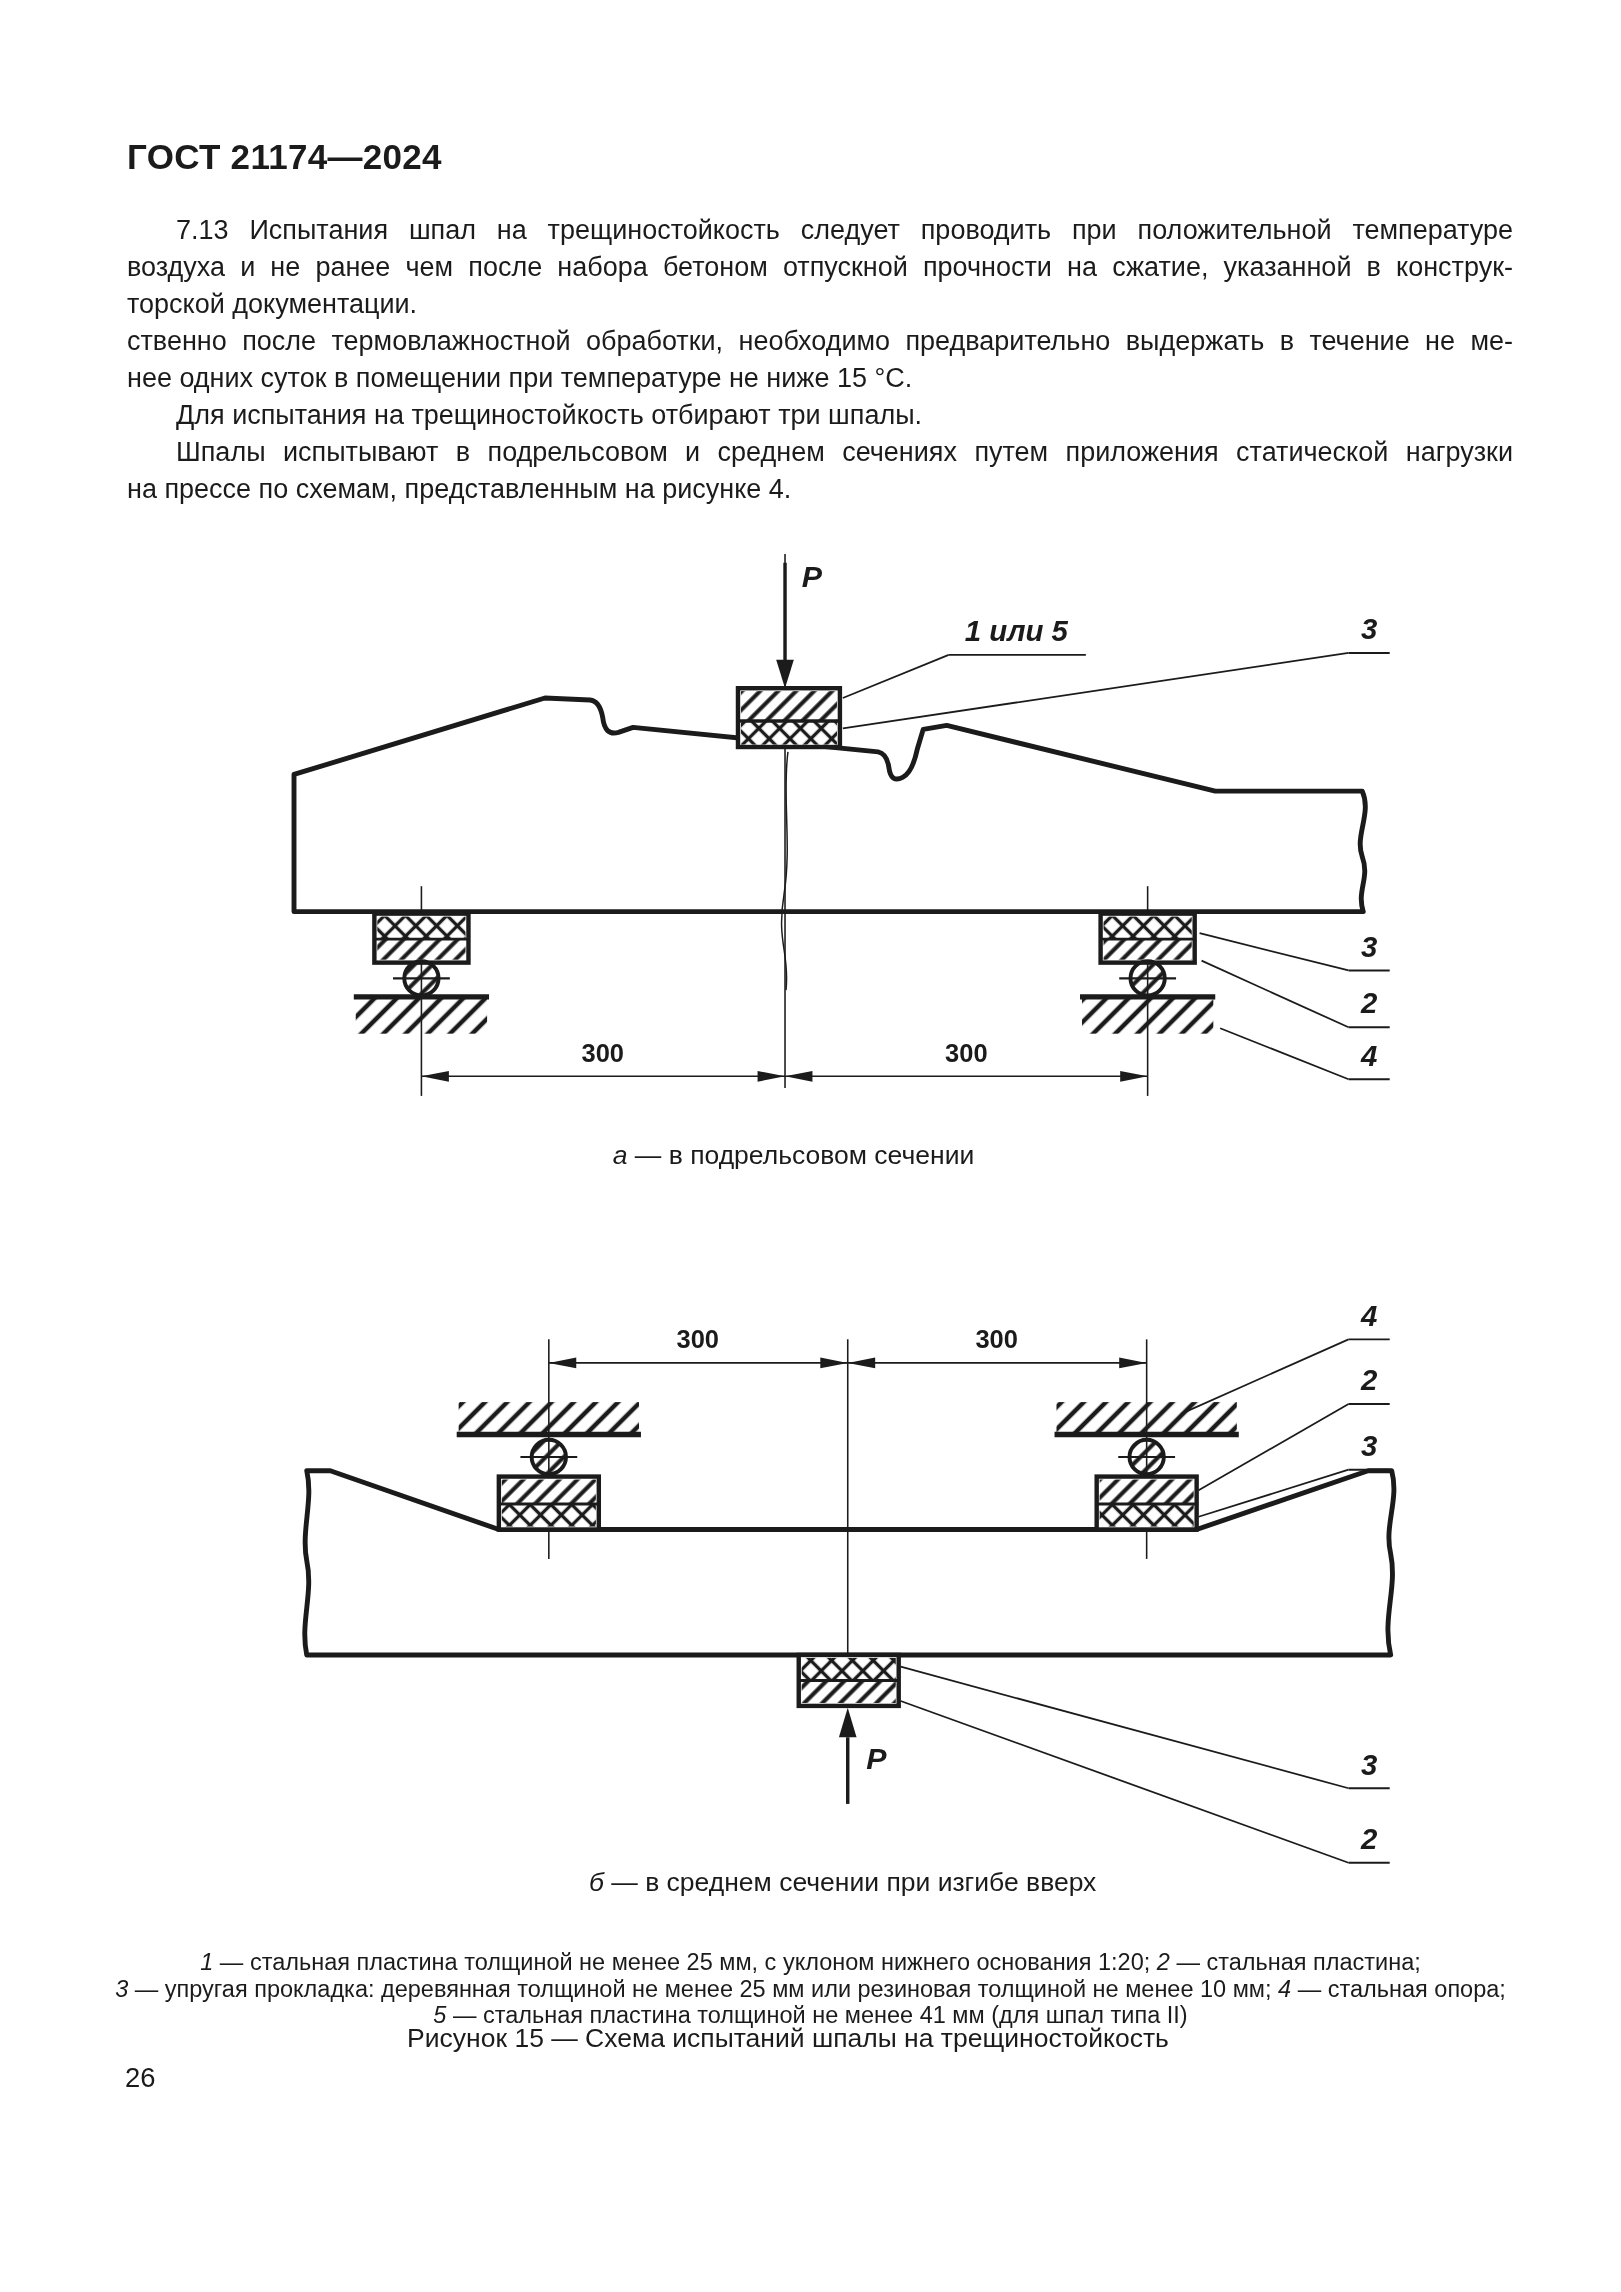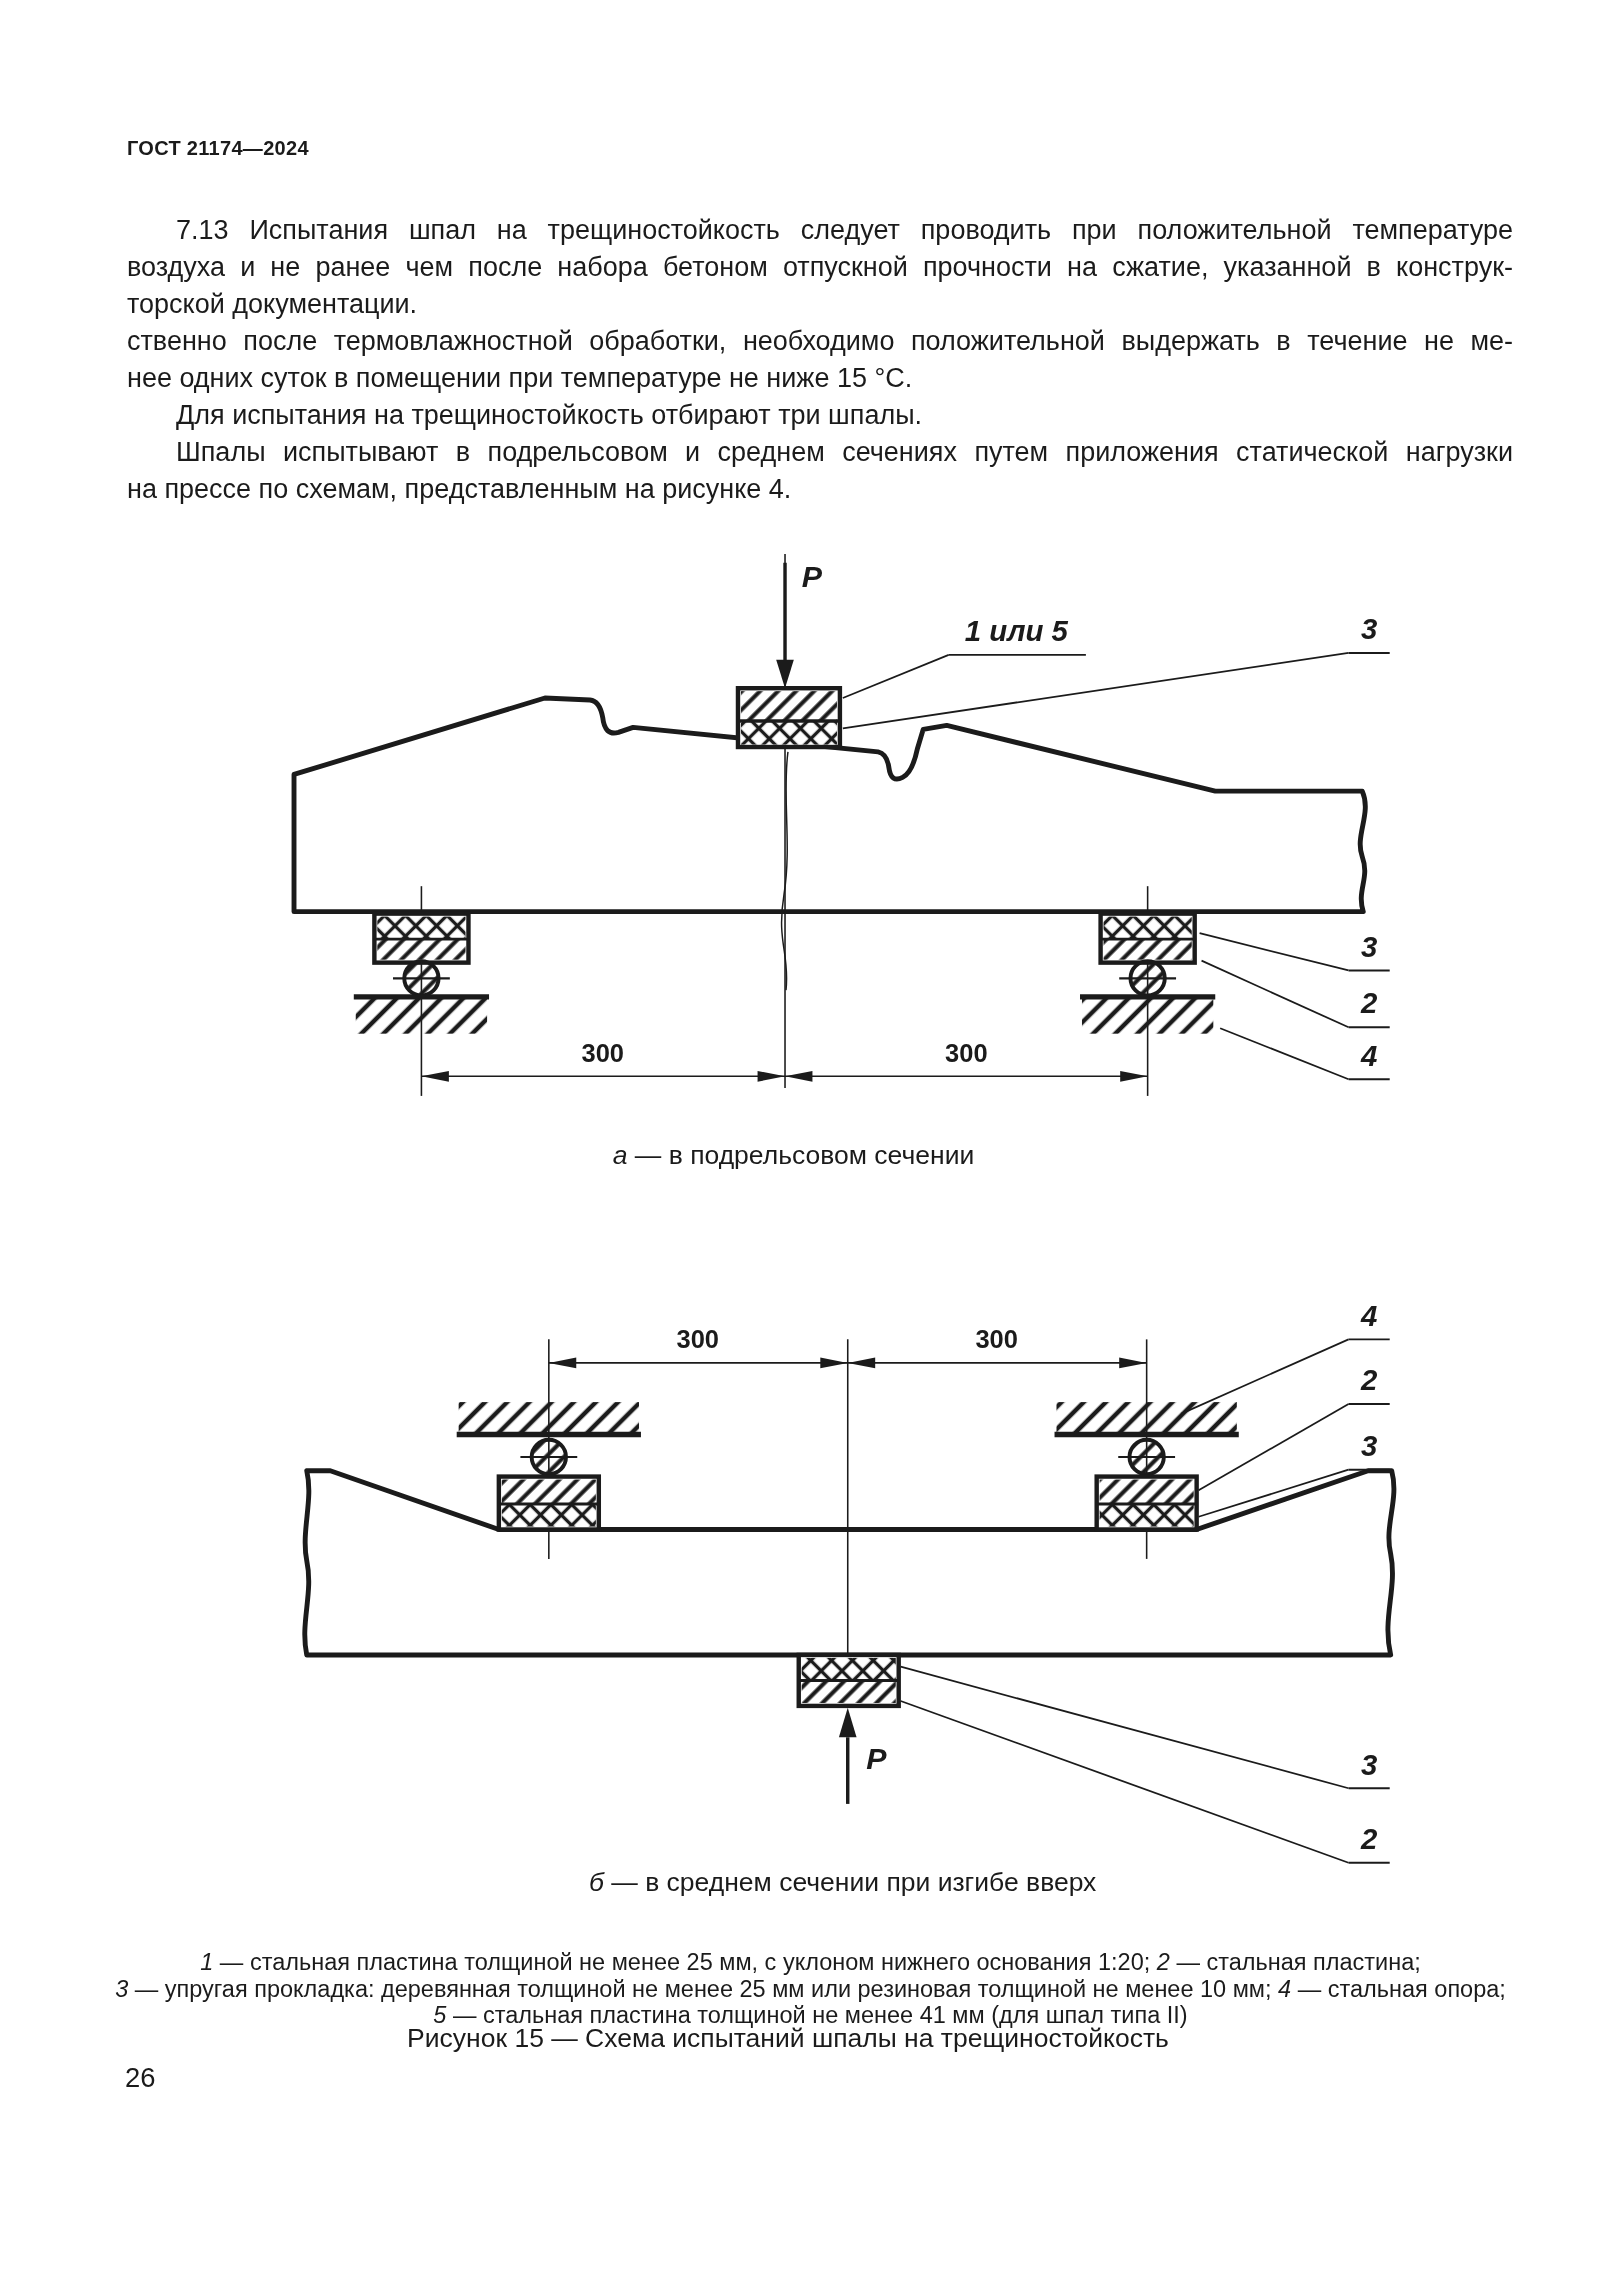--- a/index.html
+++ b/index.html
@@ -1,21 +1,21 @@
 <!DOCTYPE html>
 <html><head>
 <meta charset="utf-8">
 <style>
   html,body{margin:0;padding:0;background:#e8e8e8;}
   .page{
     position:relative;width:1621px;height:2293px;background:#ffffff;
     font-family:"Liberation Sans",sans-serif;color:#1b1b1b;overflow:hidden;
   }
   .doc-header{
-    position:absolute;left:127px;top:137px;font-size:20px;font-weight:bold;
+    position:absolute;left:127px;top:137px;font-size:35px;font-weight:bold;
     letter-spacing:0.3px;
   }
   .body-text{
     position:absolute;left:127px;top:212px;width:1386px;
     font-size:27px;line-height:37px;
   }
   .body-text .line{text-align:justify;}
   .body-text .jl{text-align-last:justify;}
   .body-text .ind{text-indent:49px;}
   svg text{font-family:"Liberation Sans",sans-serif;fill:#1b1b1b;}
@@ -42,21 +42,21 @@
 <body>
 
 <div class="page">
 
   <div class="doc-header">ГОСТ 21174—2024</div>
 
   <div class="body-text" id="body-text">
       <div class="line jl ind">7.13 Испытания шпал на трещиностойкость следует проводить при положительной температуре</div>
       <div class="line jl">воздуха и не ранее чем после набора бетоном отпускной прочности на сжатие, указанной в конструк-</div>
       <div class="line">торской документации.</div>
-      <div class="line jl">ственно после термовлажностной обработки, необходимо положительной выдержать в течение не ме-</div>
+      <div class="line jl">ственно после термовлажностной обработки, необходимо предварительно выдержать в течение не ме-</div>
       <div class="line">нее одних суток в помещении при температуре не ниже 15 °С.</div>
       <div class="line ind">Для испытания на трещиностойкость отбирают три шпалы.</div>
       <div class="line jl ind">Шпалы испытывают в подрельсовом и среднем сечениях путем приложения статической нагрузки</div>
       <div class="line">на прессе по схемам, представленным на рисунке 4.</div>
     </div>
 
   <svg class="figsvg" style="top:541px" width="1621" height="561" viewBox="0 0 1654 572">
     <defs>
       <pattern id="hA" width="13" height="13" patternUnits="userSpaceOnUse" patternTransform="rotate(-45)">
         <line x1="0" y1="6.5" x2="13" y2="6.5" stroke="#1b1b1b" stroke-width="4.2"></line>

